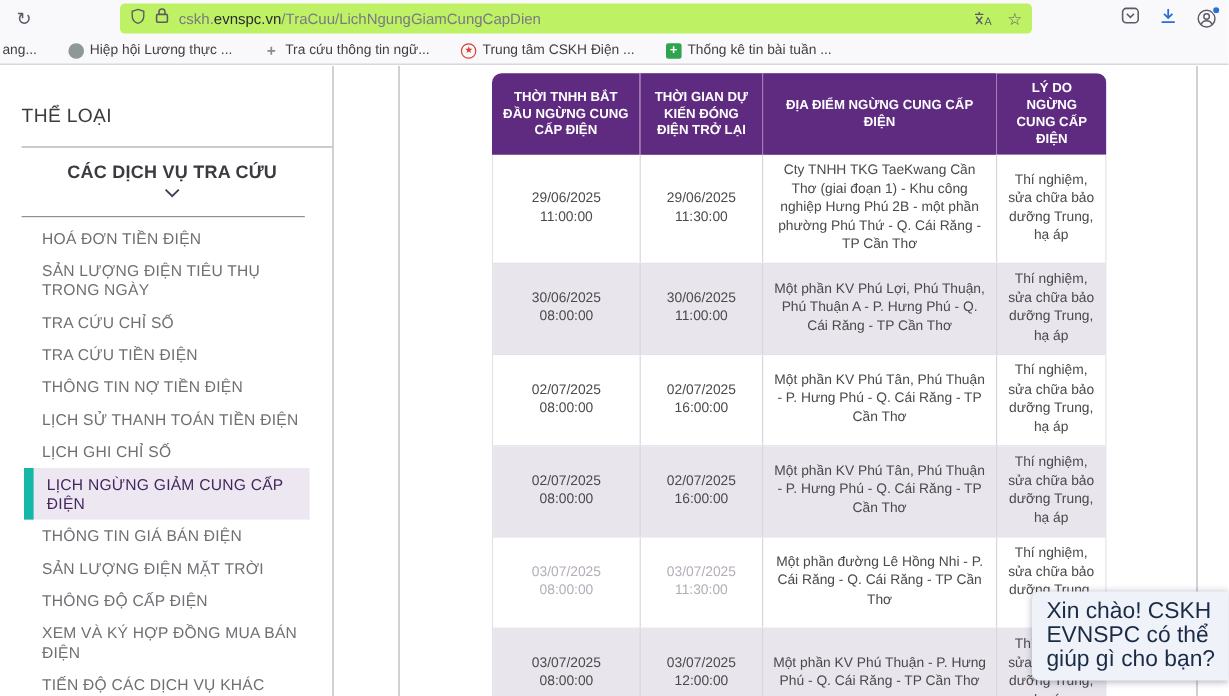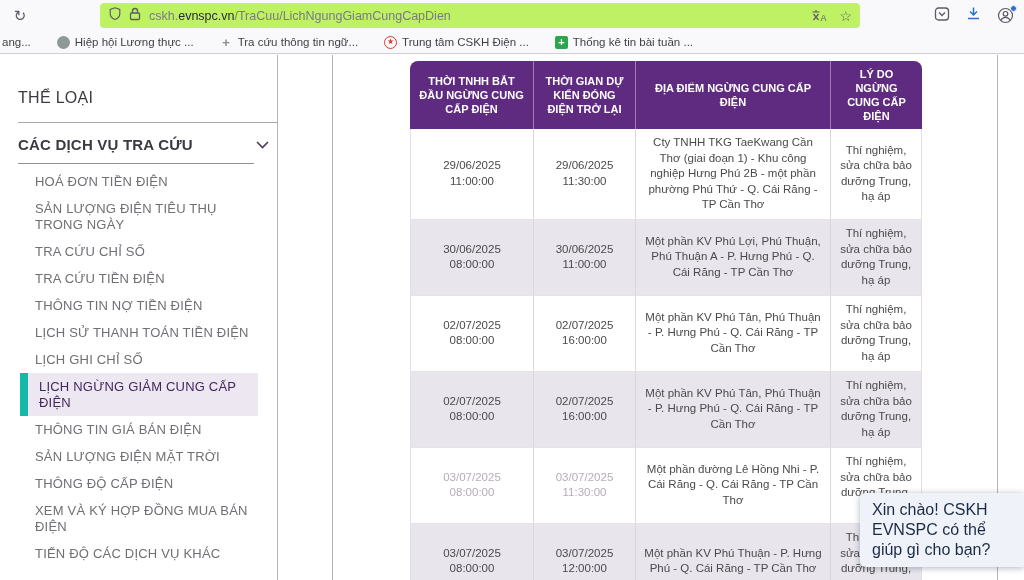--- a/index.html
+++ b/index.html
@@ -34,21 +34,21 @@
   
   .page { position:absolute; top:55px; left:0; right:0; bottom:0; display:flex; background:#fff; }
   .sidebar { width:278px; flex:none; border-right:1px solid #b3b3ba; padding:34px 0 0 18px; }
   .gap-col { width:55px; flex:none; border-right:1px solid #b3b3ba; }
   .content { flex:1; position:relative; }
   .right-divider { position:absolute; top:0; bottom:0; right:26px; width:1px; background:#b3b3ba; }
 
   
   .side-title { font-size:16px; font-weight:normal; color:#3b3b40; letter-spacing:.3px; }
   .rule-1 { height:1px; background:#a9a9b0; width:259px; margin-top:15px; }
-  .section-row { width:259px; display:flex; align-items:center; justify-content:space-between; padding:12px 8px 0 0; cursor:pointer; }
+  .section-row { width:259px; display:flex; align-items:center; justify-content:space-between; padding:12px 8px 0 0; cursor:pointer;flex-direction:column; }
   .section-label { font-size:15px; font-weight:bold; color:#3a3a40; letter-spacing:.2px; }
   .rule-2 { height:1px; background:#8f8f96; width:236px; margin-top:10px; }
   .nav { list-style:none; margin-top:4px; padding-left:17px; width:240px; }
   .nav li { font-size:13px; color:#6f6f74; padding:5.5px 0; line-height:16px; letter-spacing:.2px; cursor:pointer; }
   .nav li.active { background:#ece7f1; border-left:8px solid #14b8a6; margin-left:-15px; padding-left:11px; color:#44265e; }
 
   
   .tbl { position:absolute; left:77px; top:6px; width:512px; }
   .tbl-head { display:grid; grid-template-columns:123px 102px 195px 92px; }
   .th { background:#5f2b80; color:#fff; font-size:11px; font-weight:bold; line-height:14px; text-align:center; display:flex; align-items:center; justify-content:center; padding:10px 8px; height:68px; }
@@ -56,21 +56,21 @@
   .th:first-child { border-radius:8px 0 0 0; }
   .th:last-child { border-radius:0 8px 0 0; }
   .tbl-body { border-left:1px solid #e2dfe6; border-right:1px solid #e2dfe6; }
   .tr { display:grid; grid-template-columns:122px 102px 195px 91px; min-height:76px; border-bottom:1px solid #e4e1e7; background:#fff; }
   .tr.stripe { background:#e9e5ed; }
   .td { display:flex; flex-direction:column; align-items:center; justify-content:center; font-size:11.5px; color:#4a4a4a; line-height:15.5px; text-align:center; padding:6px 8px; }
   .td + .td { border-left:1px solid #d9d6dd; }
   .td.faded { color:#b4adb8; }
 
   
-  .chat-bubble { position:absolute; right:0; bottom:13px; z-index:5; width:164px; background:#eff3f9; border-radius:6px 0 0 6px; box-shadow:0 1px 6px rgba(30,40,70,.35); padding:7px 6px 7px 12px; font-size:16px; line-height:20px; color:#1c2b45;margin-left:19px; }
+  .chat-bubble { position:absolute; right:0; bottom:13px; z-index:5; width:164px; background:#eff3f9; border-radius:6px 0 0 6px; box-shadow:0 1px 6px rgba(30,40,70,.35); padding:7px 6px 7px 12px; font-size:19px; line-height:20px; color:#1c2b45;margin-left:19px; }
 </style>
 </head>
 <body>
 
 <div class="app">
 
   <div class="chrome">
     <div class="addr-row">
       <div class="reload-btn">↻</div>
       <div class="url-bar">

